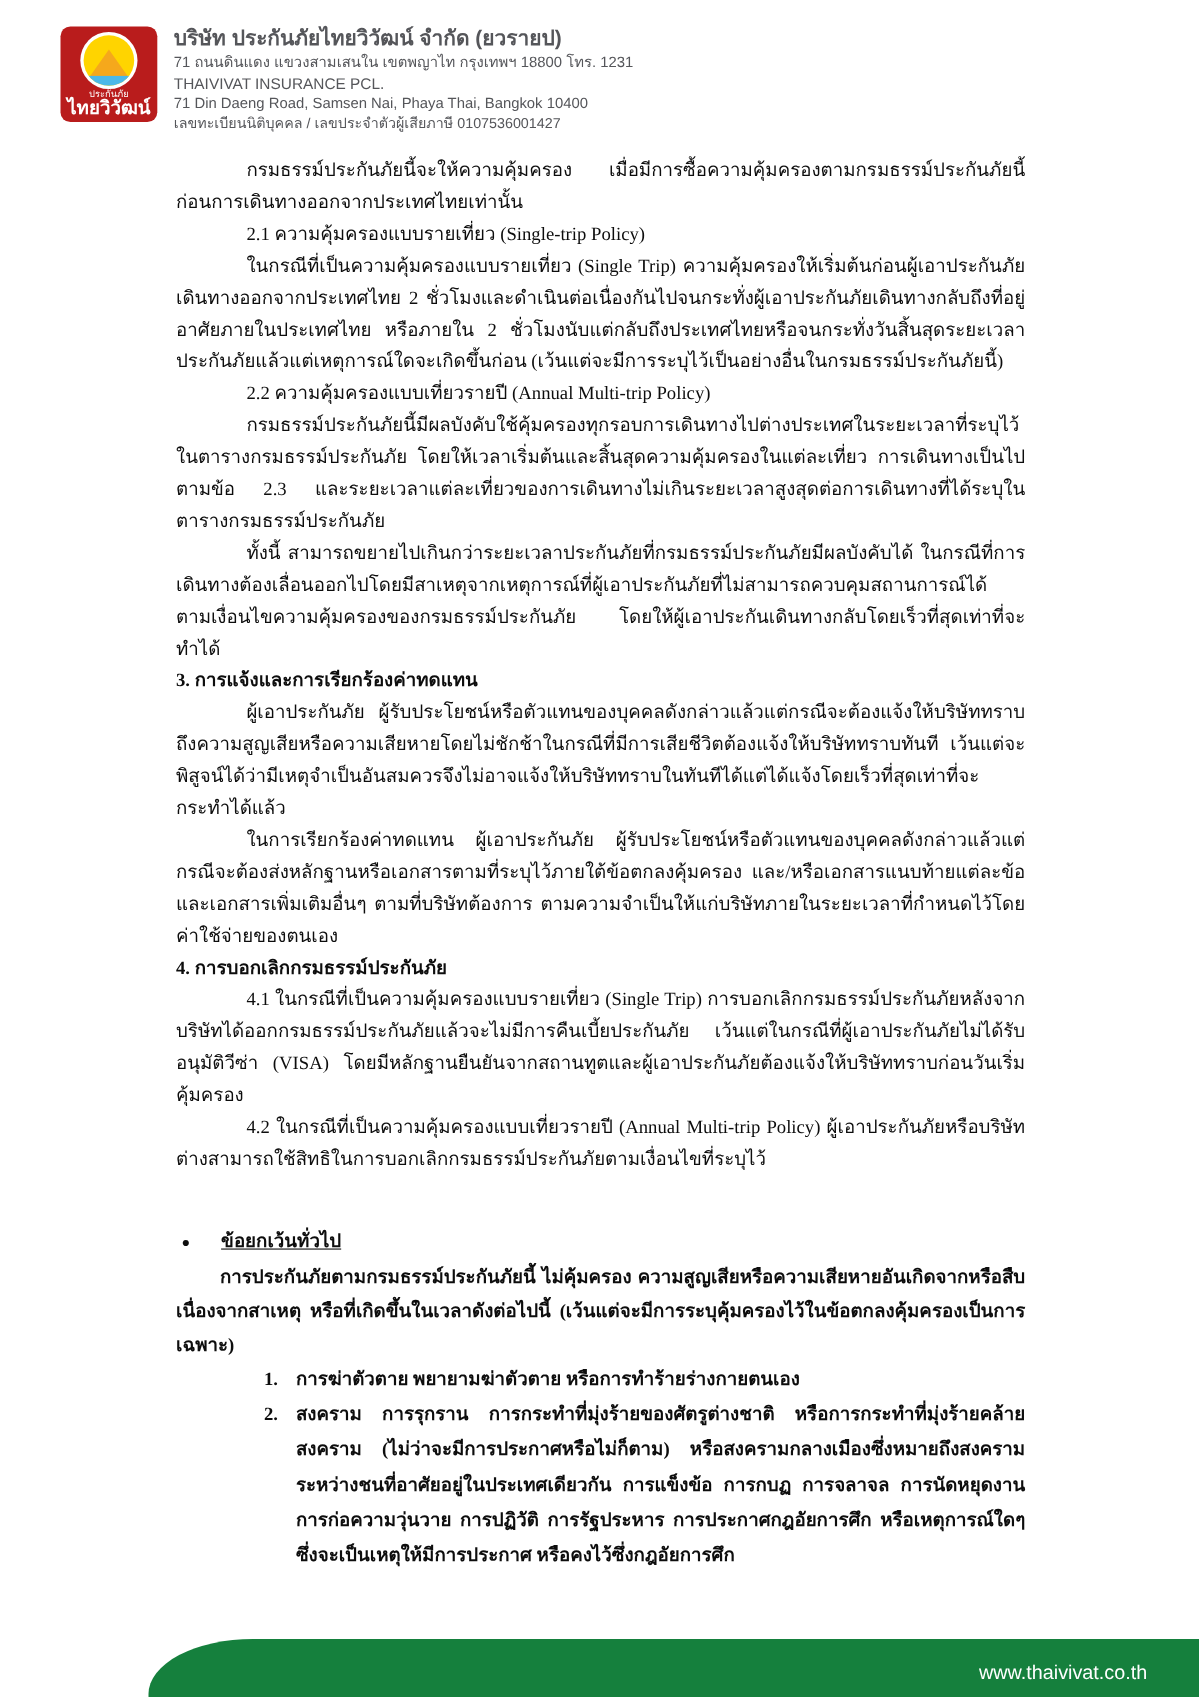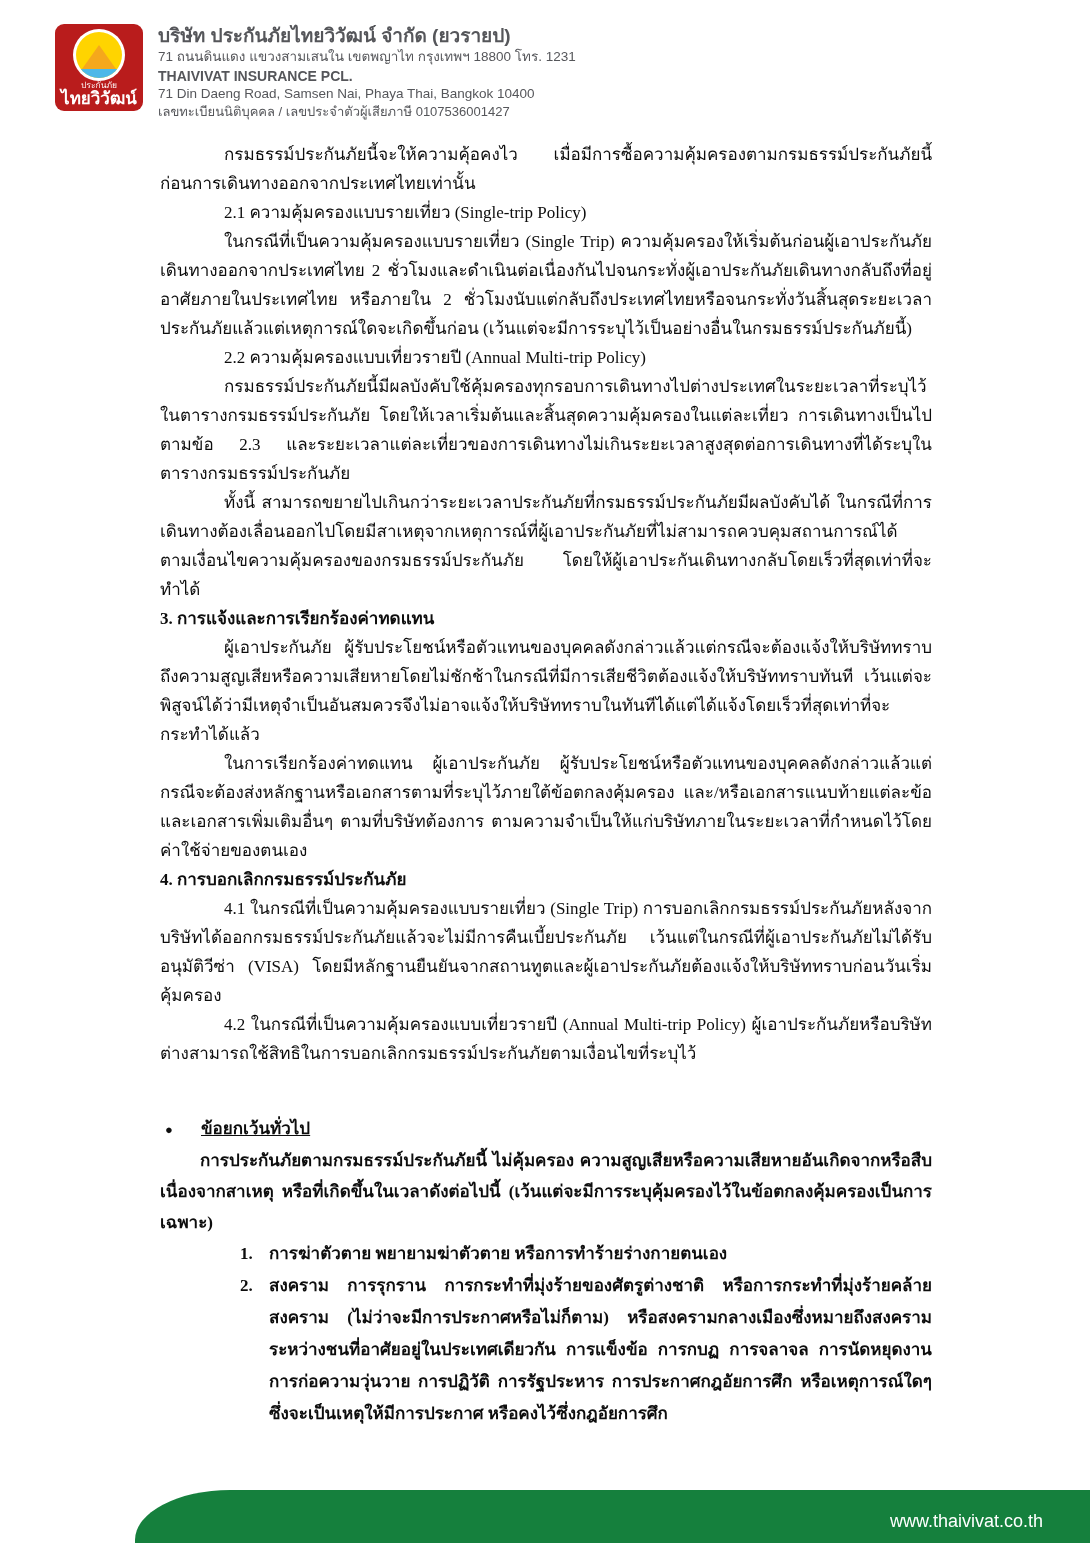--- a/index.html
+++ b/index.html
@@ -15,21 +15,21 @@
   .logo-tri{position:absolute;bottom:9px;left:50%;transform:translateX(-50%);width:0;height:0;
         border-left:17px solid transparent;border-right:17px solid transparent;border-bottom:24px solid #f5a81c;}
   .logo-sea{position:absolute;bottom:0;left:0;width:100%;height:9px;background:#4cb8e8;}
   .logo-tag{position:absolute;top:57px;width:100%;text-align:center;color:#fff;font-size:8.5px;
         font-family:"Liberation Sans",sans-serif;line-height:9px;}
   .logo-brand{position:absolute;top:65px;width:100%;text-align:center;color:#fff;font-size:17px;
         font-weight:bold;font-family:"Liberation Sans",sans-serif;line-height:19px;}
   .header-text{margin-left:15px;padding-top:0;color:#55565a;font-family:"Liberation Sans","DejaVu Sans",sans-serif;}
   .ht-1{font-size:19px;font-weight:bold;line-height:24px;}
   .ht-2{font-size:13.5px;line-height:18px;}
-  .ht-3{font-size:14px;font-weight:bold;line-height:18px;margin-top:1px;}
+  .ht-3{font-size:14px;font-weight:normal;line-height:18px;margin-top:1px;}
   .ht-4{font-size:13.5px;line-height:18px;}
   .ht-5{font-size:13px;line-height:17px;}
 
   
   .content{position:absolute;left:160px;right:158px;top:140px;font-size:17px;line-height:29px;}
   .sec-head{font-weight:bold;}
   .para{text-indent:64px;text-align:justify;}
   .sub{padding-left:64px;}
   .bullet-head{margin-top:46px;font-weight:bold;display:flex;align-items:baseline;line-height:30px;}
   .bullet-dot{width:36px;padding-left:5px;font-size:13px;}
@@ -64,21 +64,21 @@
     <div class="header-text">
       <div class="ht-1">บริษัท ประกันภัยไทยวิวัฒน์ จำกัด (ยวรายป)</div>
       <div class="ht-2">71 ถนนดินแดง แขวงสามเสนใน เขตพญาไท กรุงเทพฯ 18800  โทร. 1231</div>
       <div class="ht-3">THAIVIVAT INSURANCE PCL.</div>
       <div class="ht-4">71 Din Daeng Road, Samsen Nai, Phaya Thai, Bangkok 10400</div>
       <div class="ht-5">เลขทะเบียนนิติบุคคล / เลขประจำตัวผู้เสียภาษี 0107536001427</div>
     </div>
   </div>
 
   <div class="content">
-      <div class="para">กรมธรรม์ประกันภัยนี้จะให้ความคุ้อคงไว เมื่อมีการซื้อความคุ้มครองตามกรมธรรม์ประกันภัยนี้ก่อนการเดินทางออกจากประเทศไทยเท่านั้น</div>
+      <div class="para">กรมธรรม์ประกันภัยนี้จะให้ความคุ้มครอง เมื่อมีการซื้อความคุ้มครองตามกรมธรรม์ประกันภัยนี้ก่อนการเดินทางออกจากประเทศไทยเท่านั้น</div>
       <div class="sub">2.1 ความคุ้มครองแบบรายเที่ยว (Single-trip Policy)</div>
       <div class="para">ในกรณีที่เป็นความคุ้มครองแบบรายเที่ยว (Single Trip) ความคุ้มครองให้เริ่มต้นก่อนผู้เอาประกันภัยเดินทางออกจากประเทศไทย 2 ชั่วโมงและดำเนินต่อเนื่องกันไปจนกระทั่งผู้เอาประกันภัยเดินทางกลับถึงที่อยู่อาศัยภายในประเทศไทย หรือภายใน 2 ชั่วโมงนับแต่กลับถึงประเทศไทยหรือจนกระทั่งวันสิ้นสุดระยะเวลาประกันภัยแล้วแต่เหตุการณ์ใดจะเกิดขึ้นก่อน (เว้นแต่จะมีการระบุไว้เป็นอย่างอื่นในกรมธรรม์ประกันภัยนี้)</div>
       <div class="sub">2.2 ความคุ้มครองแบบเที่ยวรายปี (Annual Multi-trip Policy)</div>
       <div class="para">กรมธรรม์ประกันภัยนี้มีผลบังคับใช้คุ้มครองทุกรอบการเดินทางไปต่างประเทศในระยะเวลาที่ระบุไว้ในตารางกรมธรรม์ประกันภัย โดยให้เวลาเริ่มต้นและสิ้นสุดความคุ้มครองในแต่ละเที่ยว การเดินทางเป็นไปตามข้อ 2.3 และระยะเวลาแต่ละเที่ยวของการเดินทางไม่เกินระยะเวลาสูงสุดต่อการเดินทางที่ได้ระบุในตารางกรมธรรม์ประกันภัย</div>
       <div class="para">ทั้งนี้ สามารถขยายไปเกินกว่าระยะเวลาประกันภัยที่กรมธรรม์ประกันภัยมีผลบังคับได้ ในกรณีที่การเดินทางต้องเลื่อนออกไปโดยมีสาเหตุจากเหตุการณ์ที่ผู้เอาประกันภัยที่ไม่สามารถควบคุมสถานการณ์ได้ ตามเงื่อนไขความคุ้มครองของกรมธรรม์ประกันภัย โดยให้ผู้เอาประกันเดินทางกลับโดยเร็วที่สุดเท่าที่จะทำได้</div>
       <div class="sec-head">3. การแจ้งและการเรียกร้องค่าทดแทน</div>
       <div class="para">ผู้เอาประกันภัย ผู้รับประโยชน์หรือตัวแทนของบุคคลดังกล่าวแล้วแต่กรณีจะต้องแจ้งให้บริษัททราบถึงความสูญเสียหรือความเสียหายโดยไม่ชักช้าในกรณีที่มีการเสียชีวิตต้องแจ้งให้บริษัททราบทันที เว้นแต่จะพิสูจน์ได้ว่ามีเหตุจำเป็นอันสมควรจึงไม่อาจแจ้งให้บริษัททราบในทันทีได้แต่ได้แจ้งโดยเร็วที่สุดเท่าที่จะกระทำได้แล้ว</div>
       <div class="para">ในการเรียกร้องค่าทดแทน ผู้เอาประกันภัย ผู้รับประโยชน์หรือตัวแทนของบุคคลดังกล่าวแล้วแต่กรณีจะต้องส่งหลักฐานหรือเอกสารตามที่ระบุไว้ภายใต้ข้อตกลงคุ้มครอง และ/หรือเอกสารแนบท้ายแต่ละข้อ และเอกสารเพิ่มเติมอื่นๆ ตามที่บริษัทต้องการ ตามความจำเป็นให้แก่บริษัทภายในระยะเวลาที่กำหนดไว้โดยค่าใช้จ่ายของตนเอง</div>
       <div class="sec-head">4. การบอกเลิกกรมธรรม์ประกันภัย</div>
       <div class="para">4.1 ในกรณีที่เป็นความคุ้มครองแบบรายเที่ยว (Single Trip) การบอกเลิกกรมธรรม์ประกันภัยหลังจากบริษัทได้ออกกรมธรรม์ประกันภัยแล้วจะไม่มีการคืนเบี้ยประกันภัย เว้นแต่ในกรณีที่ผู้เอาประกันภัยไม่ได้รับอนุมัติวีซ่า (VISA) โดยมีหลักฐานยืนยันจากสถานทูตและผู้เอาประกันภัยต้องแจ้งให้บริษัททราบก่อนวันเริ่มคุ้มครอง</div>

